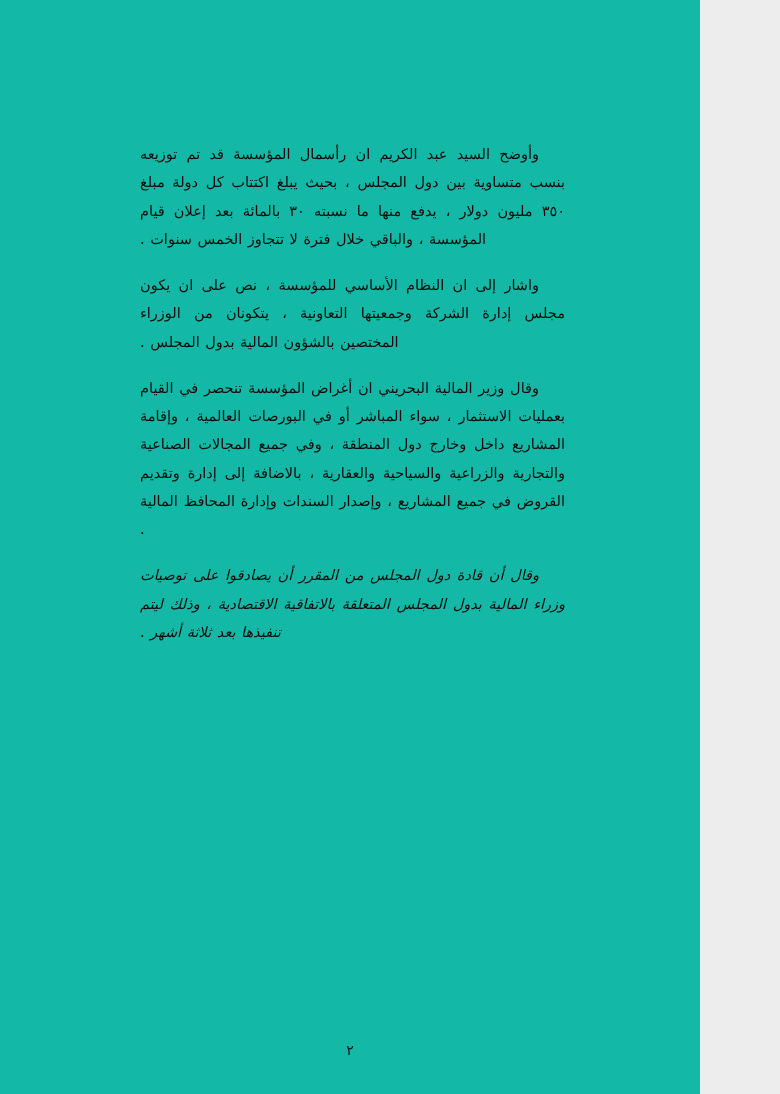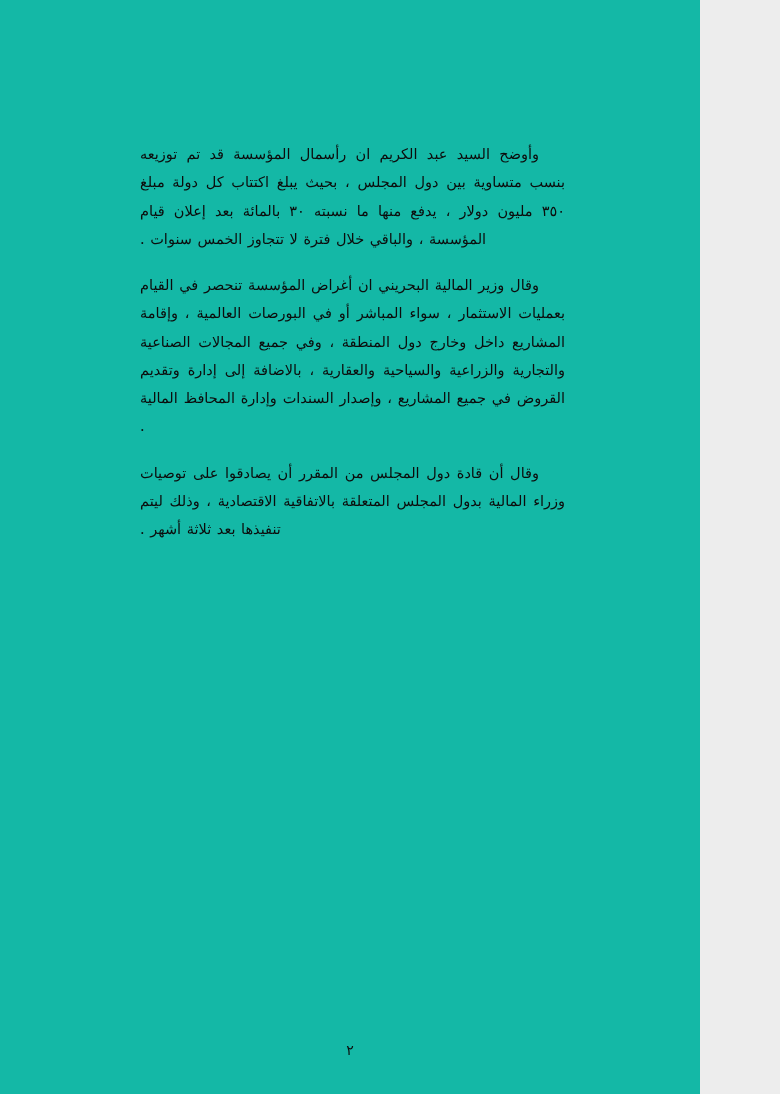--- a/index.html
+++ b/index.html
@@ -50,38 +50,40 @@
     text-align-last: left;
     margin: 0 0 18px 0;
     text-indent: 26px;
     color: #0c0c0c;
     letter-spacing: 0px;
     word-spacing: 1px;
   }
 
   .para:last-child {
     margin-bottom: 0;
+    font-style: italic;
   }
 
   #page-number {
     position: absolute;
     left: 0;
     width: 700px;
     top: 1042px;
     text-align: center;
     font-size: 14px;
     color: #0c0c0c;
     font-family: "DejaVu Serif", "Liberation Serif", serif;
   }
 </style>
 </head>
 <body>
 
 <div id="page">
   <div id="content">
     <p class="para">وأوضح السيد عبد الكريم ان رأسمال المؤسسة قد تم توزيعه بنسب متساوية بين دول المجلس ، بحيث يبلغ اكتتاب كل دولة مبلغ ٣٥٠ مليون دولار ، يدفع منها ما نسبته ٣٠ بالمائة بعد إعلان قيام المؤسسة ، والباقي خلال فترة لا تتجاوز الخمس سنوات .</p>
+    <p class="para">واشار إلى ان النظام الأساسي للمؤسسة ، نص على ان يكون مجلس إدارة الشركة وجمعيتها التعاونية ، يتكونان من الوزراء المختصين بالشؤون المالية بدول المجلس .</p>
     <p class="para">وقال وزير المالية البحريني ان أغراض المؤسسة تنحصر في القيام بعمليات الاستثمار ، سواء المباشر أو في البورصات العالمية ، وإقامة المشاريع داخل وخارج دول المنطقة ، وفي جميع المجالات الصناعية والتجارية والزراعية والسياحية والعقارية ، بالاضافة إلى إدارة وتقديم القروض في جميع المشاريع ، وإصدار السندات وإدارة المحافظ المالية .</p>
     <p class="para">وقال أن قادة دول المجلس من المقرر أن يصادقوا على توصيات وزراء المالية بدول المجلس المتعلقة بالاتفاقية الاقتصادية ، وذلك ليتم تنفيذها بعد ثلاثة أشهر .</p>
   </div>
   <div id="page-number">٢</div>
 </div>
 
 <div id="right-margin-strip"></div>
 
 </body></html>

